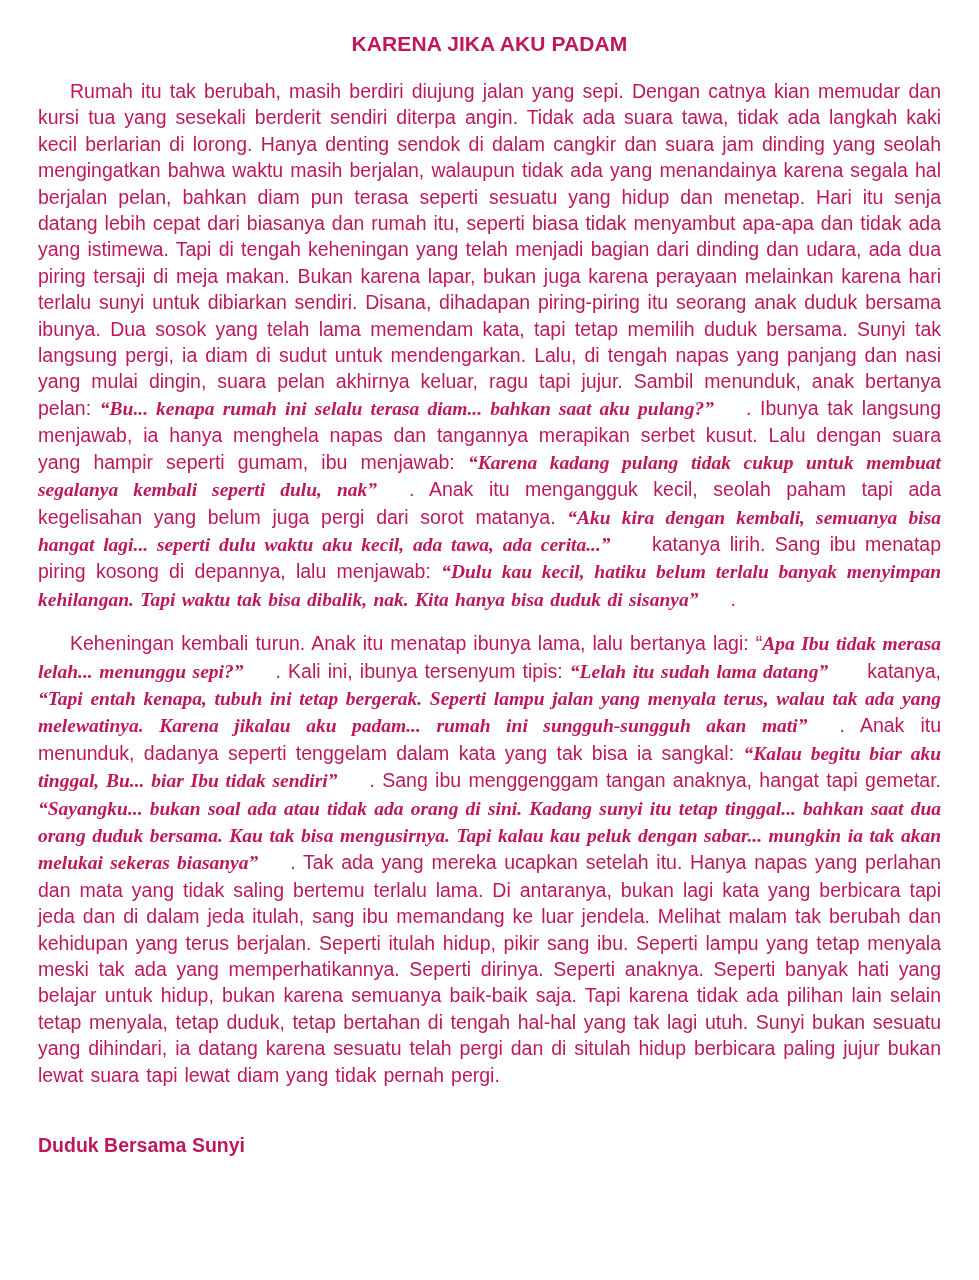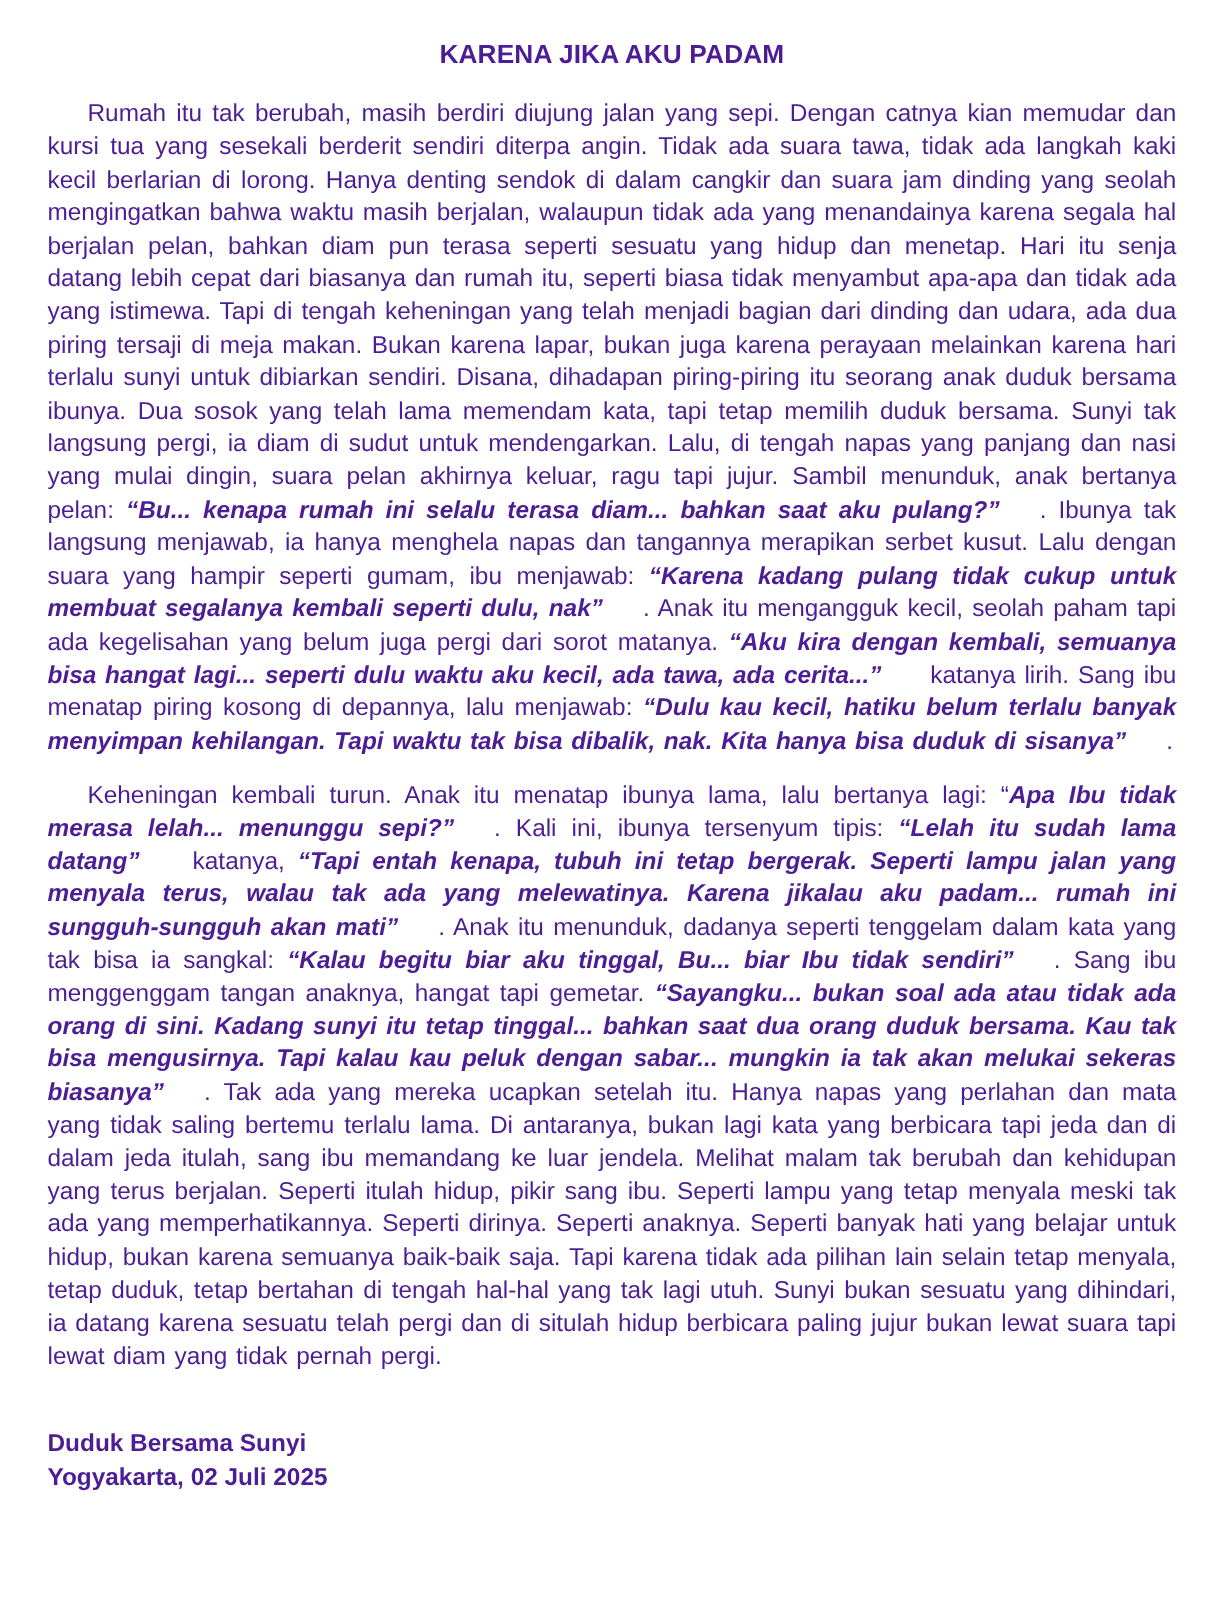--- a/index.html
+++ b/index.html
@@ -6,21 +6,21 @@
     margin: 0;
     padding: 0;
     background: #ffffff;
   }
   .page {
     width: 979px;
     min-height: 1280px;
     box-sizing: border-box;
     padding: 30px 38px 40px 38px;
     background: #ffffff;
-    color: #4c1d95;
+    color: #be185d;
     font-family: "Liberation Sans", sans-serif;
   }
   .doc-title {
     text-align: center;
     font-weight: 700;
     font-size: 21px;
     line-height: 27px;
     margin-bottom: 21px;
     letter-spacing: 0.1px;
   }
@@ -32,20 +32,21 @@
     word-spacing: 1.5px;
   }
   .seg-normal {
     font-weight: 400;
     font-style: normal;
     margin-left: 32px;
   }
   .seg-bold-italic {
     font-weight: 700;
     font-style: italic;
+    font-family: Liberation Serif, serif;
   }
   .signature {
     margin-top: 44px;
     font-size: 19.5px;
     line-height: 26.6px;
     font-weight: 700;
   }
   .signature .sig-author {
     font-style: italic;
   }
@@ -60,16 +61,15 @@
   </header>
 
   <main class="doc-body" id="doc-body">
 
   <p class="paragraph"><span class="seg-normal">Rumah itu tak berubah, masih berdiri diujung jalan yang sepi. Dengan catnya kian memudar dan kursi tua yang sesekali berderit sendiri diterpa angin. Tidak ada suara tawa, tidak ada langkah kaki kecil berlarian di lorong. Hanya denting sendok di dalam cangkir dan suara jam dinding yang seolah mengingatkan bahwa waktu masih berjalan, walaupun tidak ada yang menandainya karena segala hal berjalan pelan, bahkan diam pun terasa seperti sesuatu yang hidup dan menetap. Hari itu senja datang lebih cepat dari biasanya dan rumah itu, seperti biasa tidak menyambut apa-apa dan tidak ada yang istimewa. Tapi di tengah keheningan yang telah menjadi bagian dari dinding dan udara, ada dua piring tersaji di meja makan. Bukan karena lapar, bukan juga karena perayaan melainkan karena hari terlalu sunyi untuk dibiarkan sendiri. Disana, dihadapan piring-piring itu seorang anak duduk bersama ibunya. Dua sosok yang telah lama memendam kata, tapi tetap memilih duduk bersama. Sunyi tak langsung pergi, ia diam di sudut untuk mendengarkan. Lalu, di tengah napas yang panjang dan nasi yang mulai dingin, suara pelan akhirnya keluar, ragu tapi jujur. Sambil menunduk, anak bertanya pelan: </span><span class="seg-bold-italic">“Bu... kenapa rumah ini selalu terasa diam... bahkan saat aku pulang?”</span><span class="seg-normal">. Ibunya tak langsung menjawab, ia hanya menghela napas dan tangannya merapikan serbet kusut. Lalu dengan suara yang hampir seperti gumam, ibu menjawab: </span><span class="seg-bold-italic">“Karena kadang pulang tidak cukup untuk membuat segalanya kembali seperti dulu, nak”</span><span class="seg-normal">. Anak itu mengangguk kecil, seolah paham tapi ada kegelisahan yang belum juga pergi dari sorot matanya. </span><span class="seg-bold-italic">“Aku kira dengan kembali, semuanya bisa hangat lagi... seperti dulu waktu aku kecil, ada tawa, ada cerita...”</span><span class="seg-normal"> katanya lirih. Sang ibu menatap piring kosong di depannya, lalu menjawab: </span><span class="seg-bold-italic">“Dulu kau kecil, hatiku belum terlalu banyak menyimpan kehilangan. Tapi waktu tak bisa dibalik, nak. Kita hanya bisa duduk di sisanya”</span><span class="seg-normal">.</span></p>
       <p class="paragraph"><span class="seg-normal">Keheningan kembali turun. Anak itu menatap ibunya lama, lalu bertanya lagi: “</span><span class="seg-bold-italic">Apa Ibu tidak merasa lelah... menunggu sepi?”</span><span class="seg-normal">. Kali ini, ibunya tersenyum tipis: </span><span class="seg-bold-italic">“Lelah itu sudah lama datang”</span><span class="seg-normal"> katanya, </span><span class="seg-bold-italic">“Tapi entah kenapa, tubuh ini tetap bergerak. Seperti lampu jalan yang menyala terus, walau tak ada yang melewatinya. Karena jikalau aku padam... rumah ini sungguh-sungguh akan mati”</span><span class="seg-normal">. Anak itu menunduk, dadanya seperti tenggelam dalam kata yang tak bisa ia sangkal: </span><span class="seg-bold-italic">“Kalau begitu biar aku tinggal, Bu... biar Ibu tidak sendiri”</span><span class="seg-normal">. Sang ibu menggenggam tangan anaknya, hangat tapi gemetar. </span><span class="seg-bold-italic">“Sayangku... bukan soal ada atau tidak ada orang di sini. Kadang sunyi itu tetap tinggal... bahkan saat dua orang duduk bersama. Kau tak bisa mengusirnya. Tapi kalau kau peluk dengan sabar... mungkin ia tak akan melukai sekeras biasanya”</span><span class="seg-normal">. Tak ada yang mereka ucapkan setelah itu. Hanya napas yang perlahan dan mata yang tidak saling bertemu terlalu lama. Di antaranya, bukan lagi kata yang berbicara tapi jeda dan di dalam jeda itulah, sang ibu memandang ke luar jendela. Melihat malam tak berubah dan kehidupan yang terus berjalan. Seperti itulah hidup, pikir sang ibu. Seperti lampu yang tetap menyala meski tak ada yang memperhatikannya. Seperti dirinya. Seperti anaknya. Seperti banyak hati yang belajar untuk hidup, bukan karena semuanya baik-baik saja. Tapi karena tidak ada pilihan lain selain tetap menyala, tetap duduk, tetap bertahan di tengah hal-hal yang tak lagi utuh. Sunyi bukan sesuatu yang dihindari, ia datang karena sesuatu telah pergi dan di situlah hidup berbicara paling jujur bukan lewat suara tapi lewat diam yang tidak pernah pergi.</span></p>
     </main>
 
   <footer class="signature">
     <div class="sig-title">Duduk Bersama Sunyi</div>
-    <div class="sig-place-date">Yogyakarta, 02 Juli 2025</div>
   </footer>
 
 </div>
 
 </body></html>

